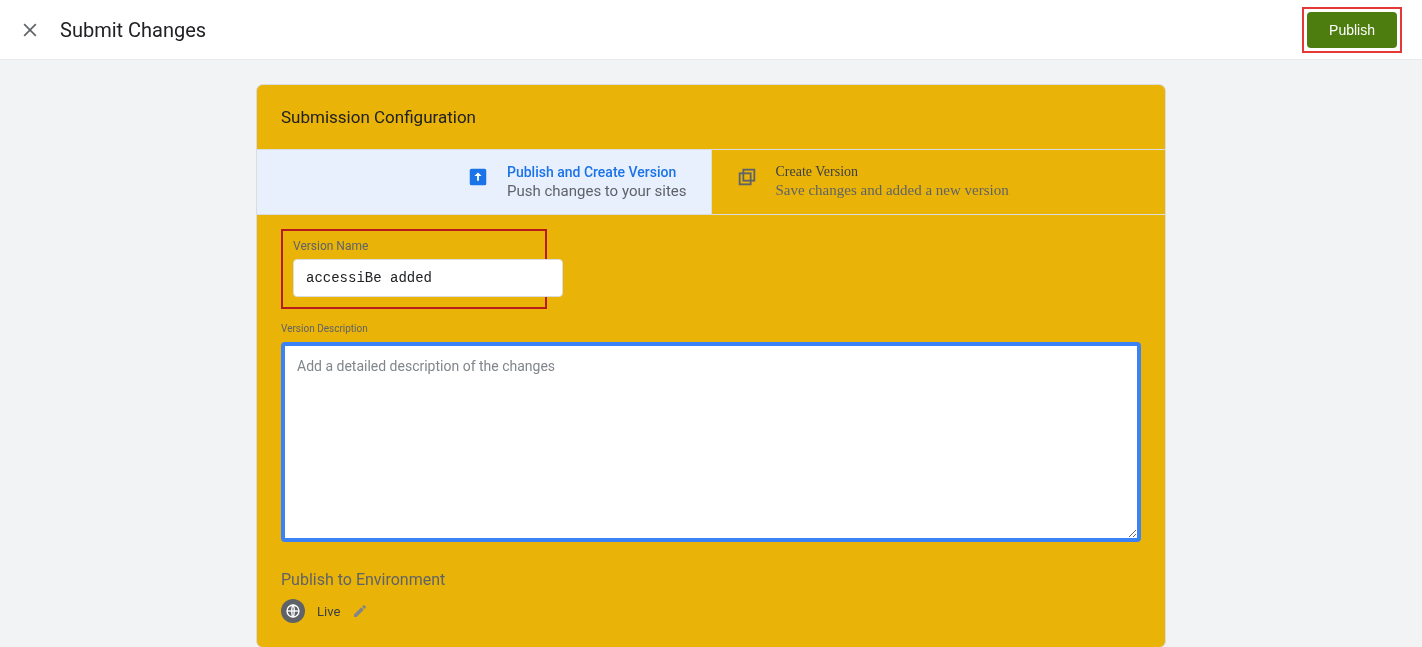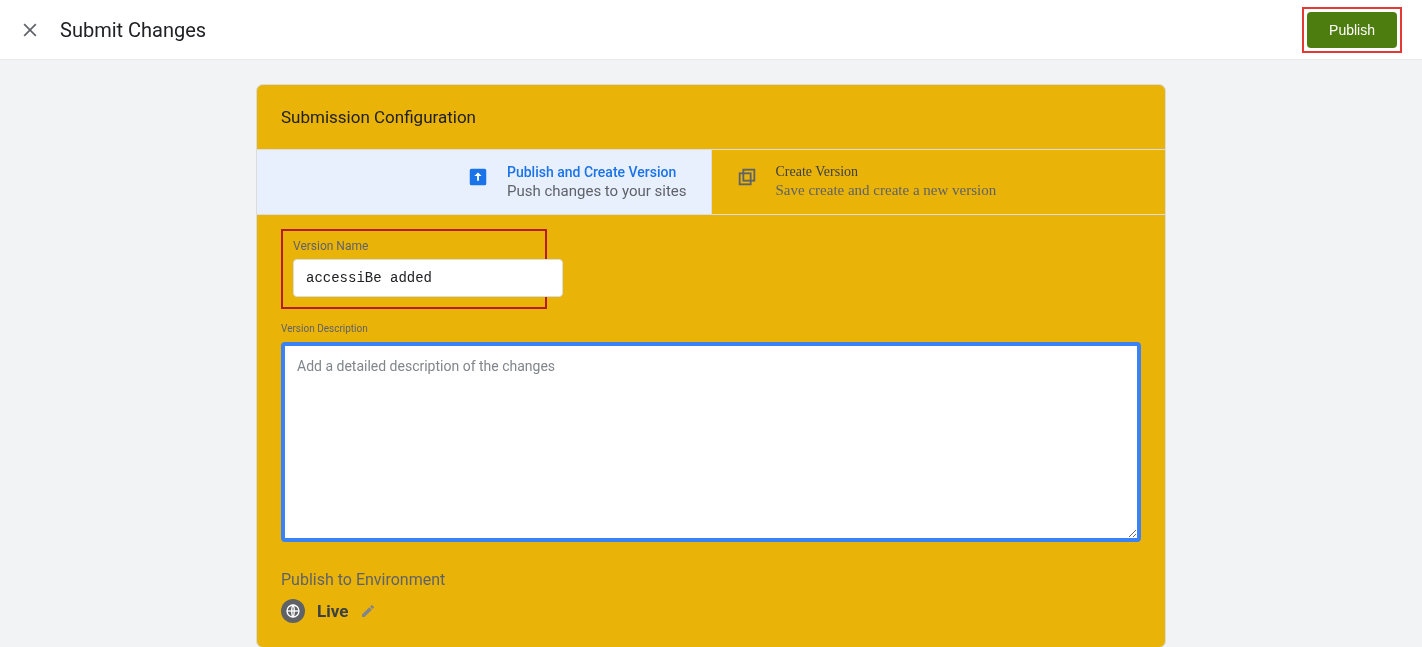--- a/index.html
+++ b/index.html
@@ -167,22 +167,22 @@
       height: 24px;
       border-radius: 50%;
       background: #5f6368;
       display: flex;
       align-items: center;
       justify-content: center;
       color: #fff;
     }
     .env-circle svg { width: 16px; height: 16px; }
     .env-name {
-      font-size: 17px;
-      font-weight: 700;
+      font-size: 13px;
+      font-weight: 400;
       color: #3c4043;
       text-align: right;
     }
     .pencil-icon {
       width: 16px;
       height: 16px;
       color: #80868b;
       cursor: pointer;
     }
   </style>
@@ -223,21 +223,21 @@
       </div>
       <div class="tab">
         <span class="tab-icon">
           <svg viewBox="0 0 24 24" fill="none" stroke="currentColor" stroke-width="2">
             <rect x="8" y="4" width="12" height="12"></rect>
             <rect x="4" y="8" width="12" height="12"></rect>
           </svg>
         </span>
         <div>
           <div class="tab-title">Create Version</div>
-          <div class="tab-subtitle">Save create and create a new version</div>
+          <div class="tab-subtitle">Save changes and added a new version</div>
         </div>
       </div>
     </div>
 
     <div class="form-section">
       <div class="highlight-box">
         <div class="field-label">Version Name</div>
         <input type="text" class="text-input" value="accessiBe added" style="">
       </div>
 

